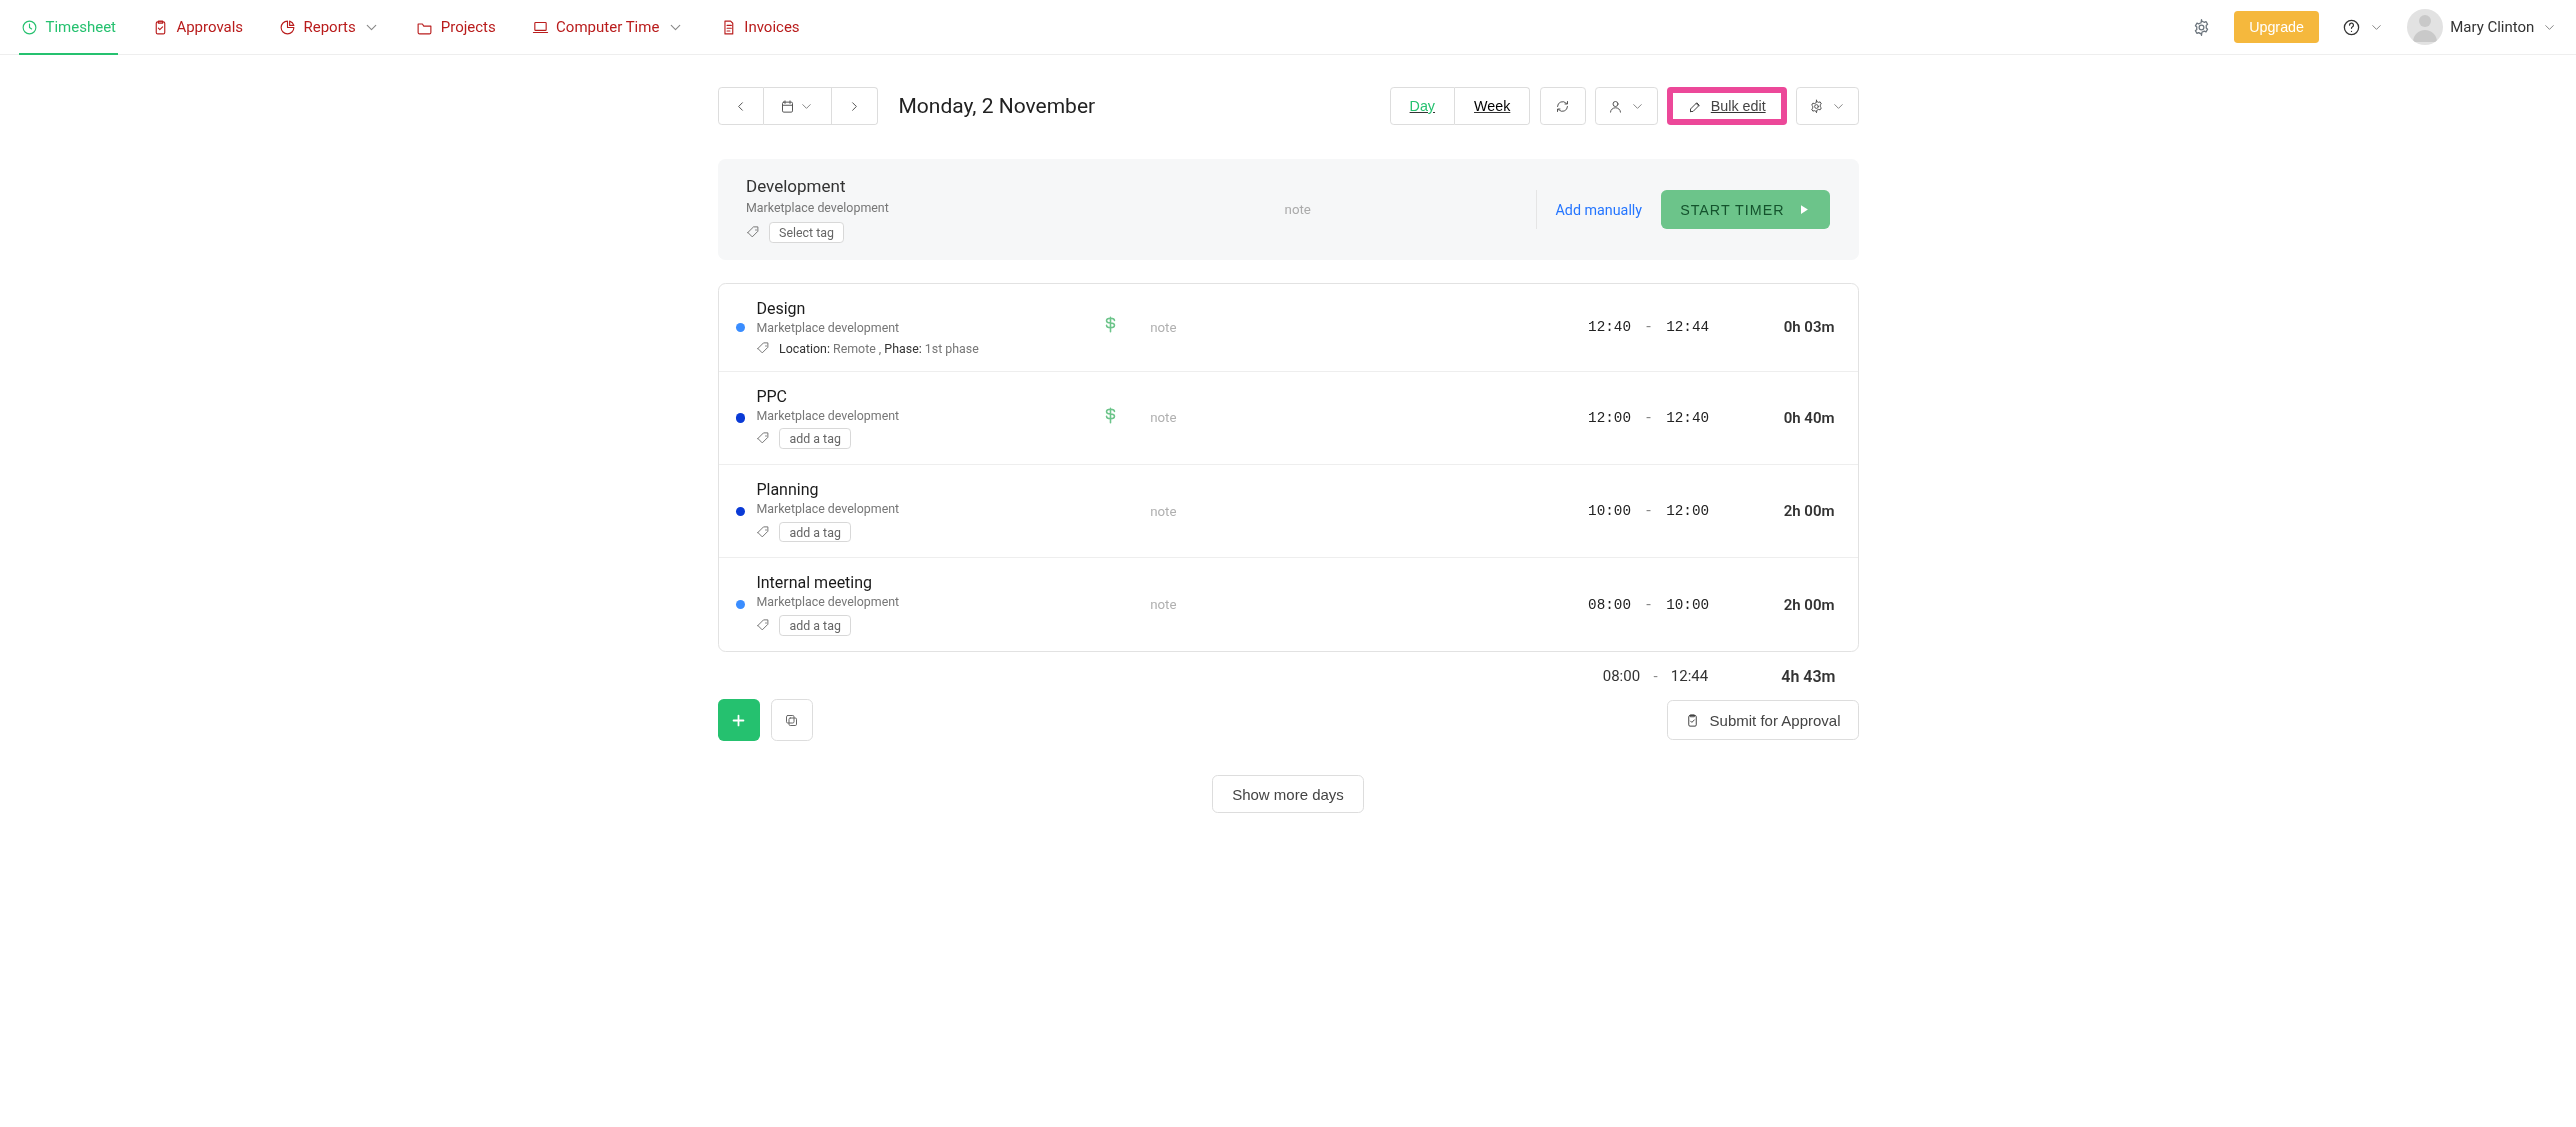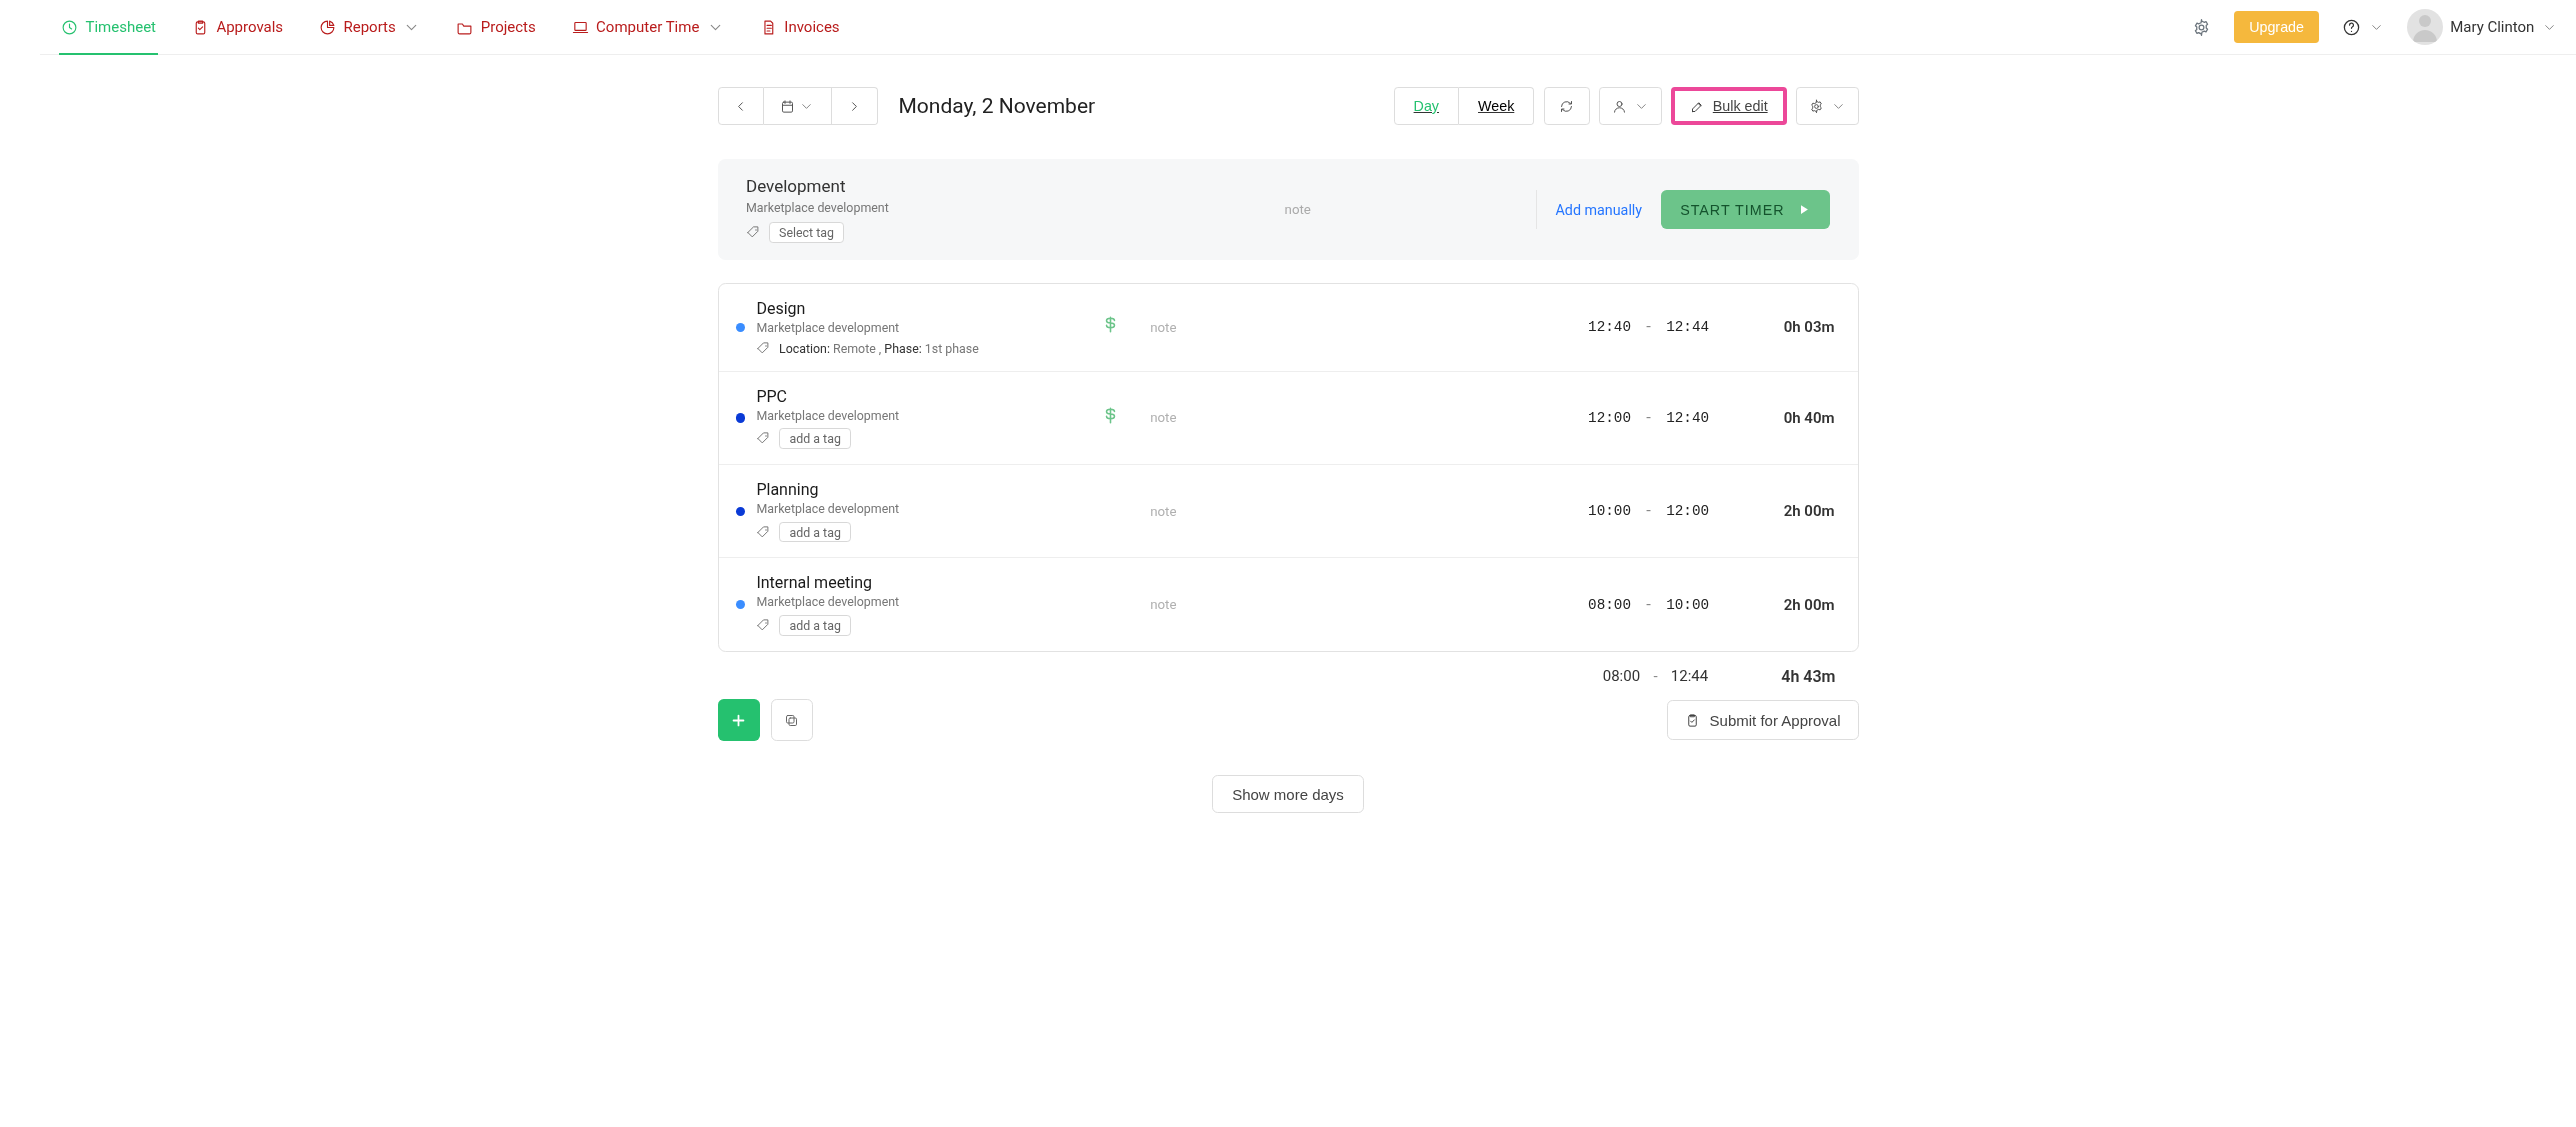--- a/index.html
+++ b/index.html
@@ -9,21 +9,20 @@
     background: #fff;
     font-size: 13.3px;
   }
   
   .topnav {
     display: flex;
     align-items: center;
     height: 55px;
     border-bottom: 1px solid #eee;
     padding: 4px 19px;
-    margin-left: 40px;
   }
   .nav-items { display: flex; align-items: center; gap: 32px; }
   .nav-item {
     display: flex; align-items: center; gap: 7.6px;
     font-size: 15px; color: #b91c1c; cursor: pointer;
     padding: 0 1.9px; height: 55px;
   }
   .nav-item.active { color: #25c16f; position: relative; }
   .nav-item.active::after {
     content: ""; position: absolute; left: 0; right: 0; bottom: 0;
@@ -55,21 +54,21 @@
   .btn-group .sq-btn:last-child{border-radius:0 3.8px 3.8px 0;}
   .btn-group .sq-btn + .sq-btn{border-left:none;}
   .cal-btn{width:68px;}
   .date-title{font-size:21px;margin-left:21px;color:#222;}
   .right-tools{margin-left:auto;display:flex;align-items:center;gap:9.5px;text-decoration:underline;}
   .pill-group{display:inline-flex;}
   .pill-btn{height:38px;padding:0 19px;border:1px solid #ddd;background:#fff;display:flex;align-items:center;cursor:pointer;font-size:14.3px;}
   .pill-btn.active{color:#25c16f;}
   .pill-group .pill-btn:first-child{border-radius:3.8px 0 0 3.8px;}
   .pill-group .pill-btn:last-child{border-radius:0 3.8px 3.8px 0;border-left:none;}
-  .outline-btn{height:38px;border:4px solid #ec4899;border-radius:3.8px;background:#fff;display:flex;align-items:center;gap:7.6px;padding:0 15px;cursor:pointer;color:#444;font-size:14.3px;}
+  .outline-btn{height:38px;border:6px solid #ec4899;border-radius:3.8px;background:#fff;display:flex;align-items:center;gap:7.6px;padding:0 15px;cursor:pointer;color:#444;font-size:14.3px;}
   .icon-only-btn{height:38px;width:46px;border:1px solid #ddd;border-radius:3.8px;background:#fff;display:flex;align-items:center;justify-content:center;cursor:pointer;color:#555;}
   .icon-with-chev{height:38px;border:1px solid #ddd;border-radius:3.8px;background:#fff;display:flex;align-items:center;gap:7.6px;padding:0 11.4px;cursor:pointer;color:#555;}
 
   
   .entry-panel{margin-top:34px;background:#f6f7f8;border-radius:7.6px;padding:17px 28.5px;display:flex;align-items:center;}
   .entry-left{flex:0 0 auto;min-width:314px;}
   .task-name{font-size:17px;color:#333;}
   .subproject{font-size:12.4px;color:#777;margin-top:3.8px;}
   .tag-row{display:flex;align-items:center;gap:7.6px;margin-top:7.6px;color:#777;}
   .tag-chip{border:1px solid #d8d8d8;border-radius:3.8px;padding:1.9px 9.5px;font-size:12.4px;color:#666;cursor:pointer;background:#fff;}

